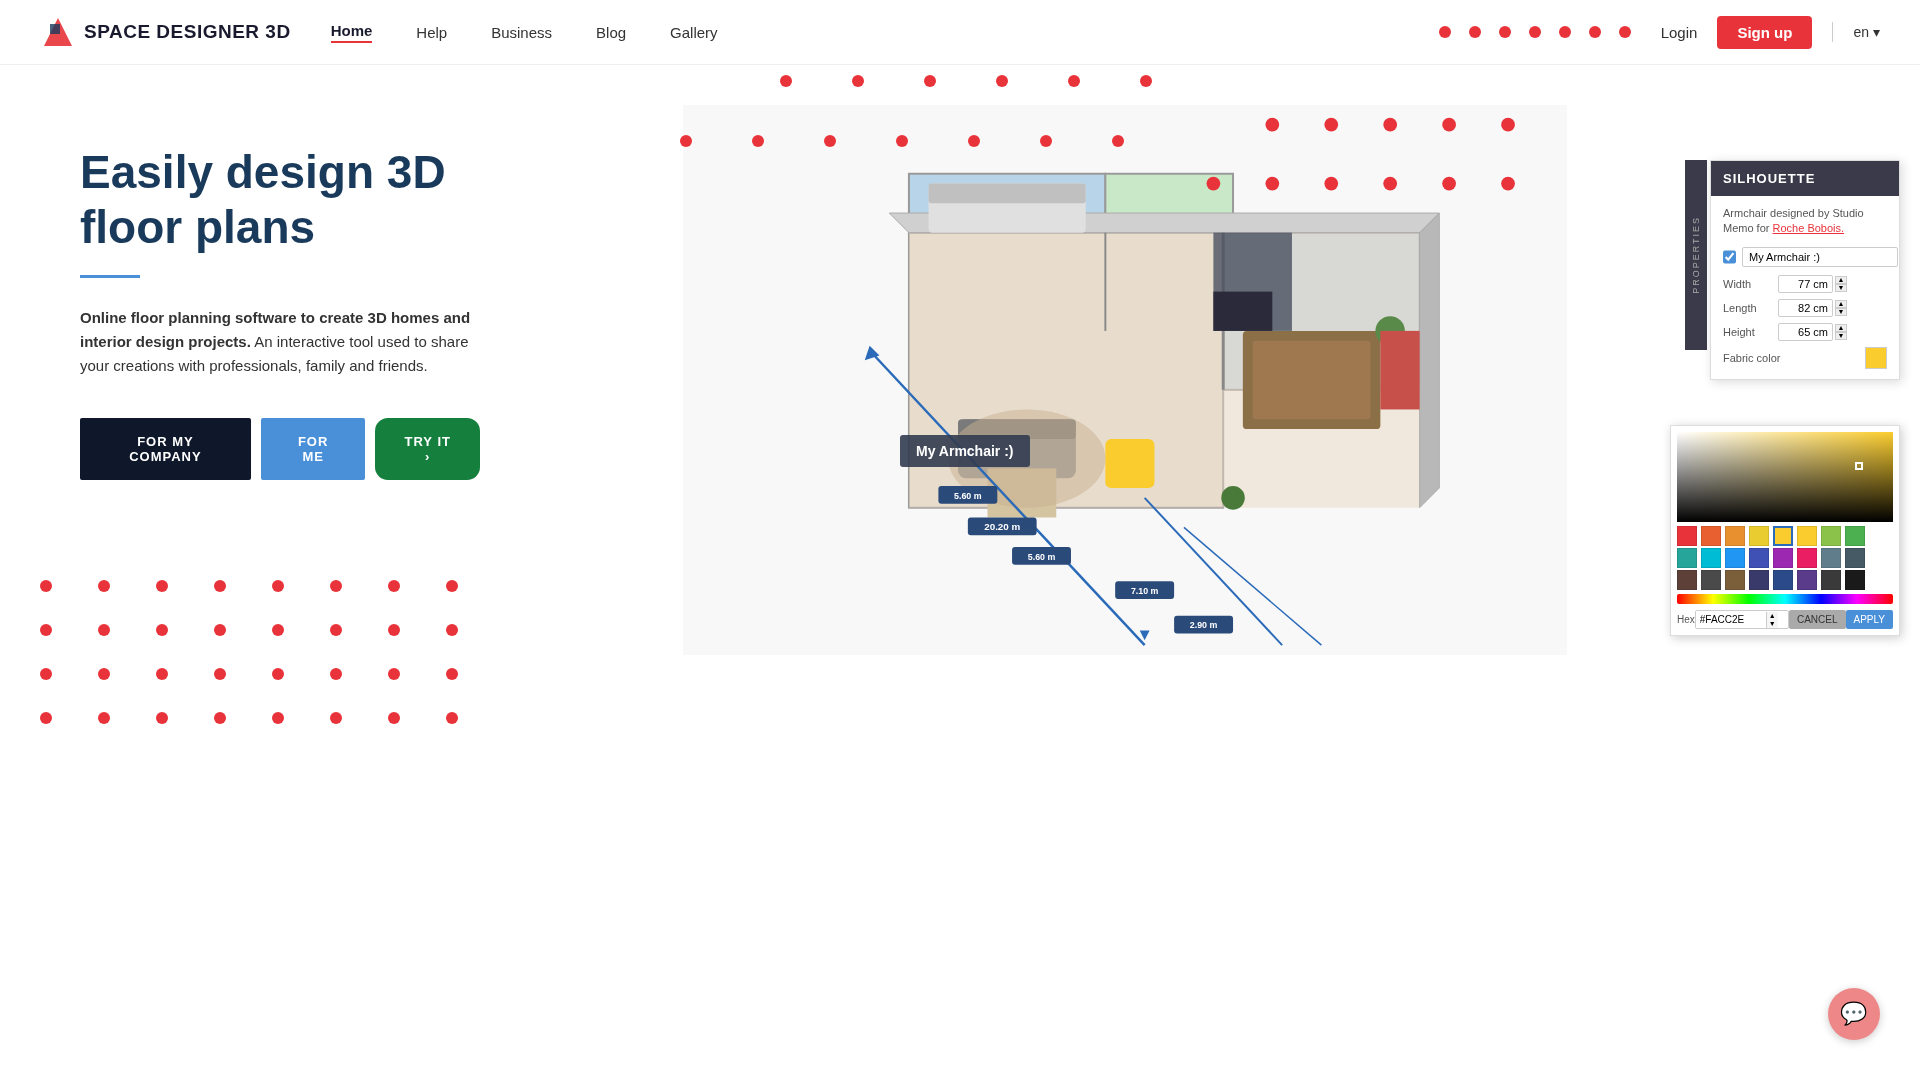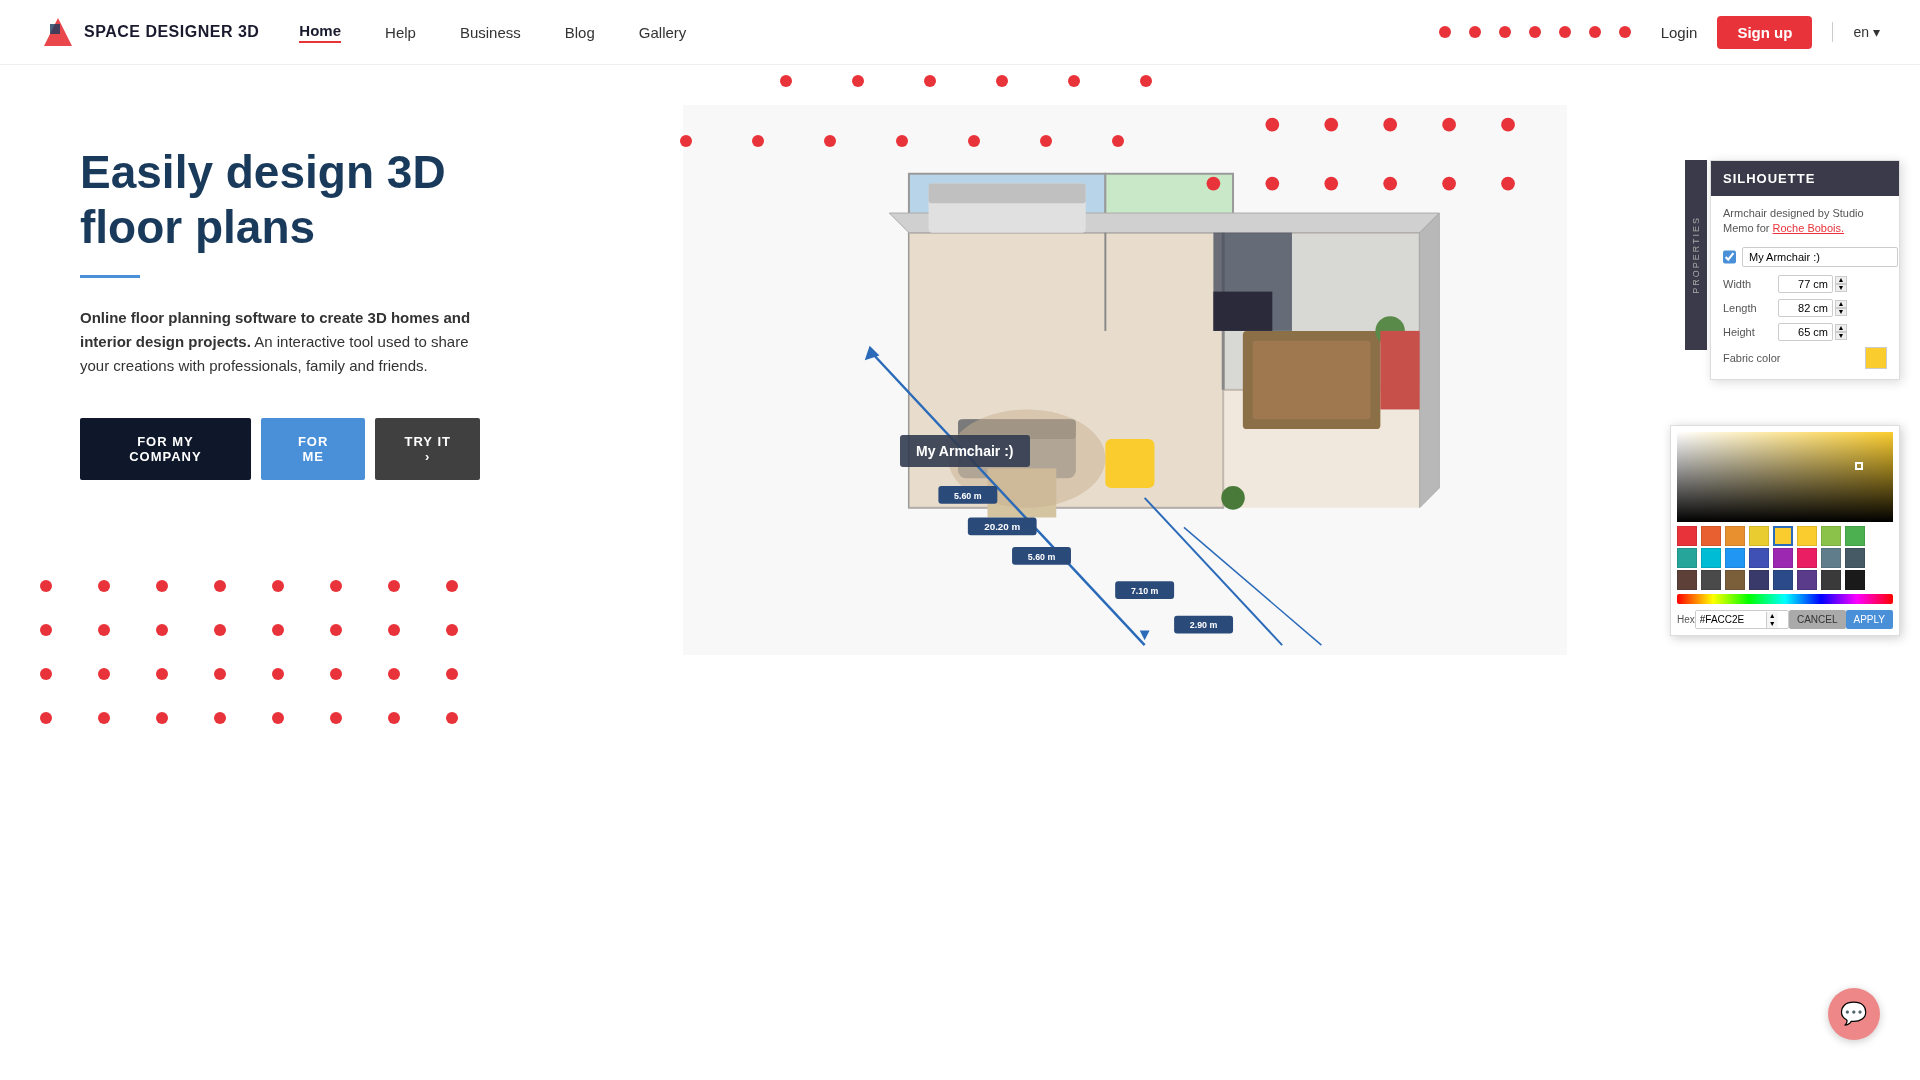--- a/index.html
+++ b/index.html
@@ -19,21 +19,21 @@
       display: flex;
       align-items: center;
       gap: 8px;
       margin-right: 40px;
     }
     .logo-icon {
       width: 36px;
       height: 36px;
     }
     .logo-text {
-      font-size: 16px;
+      font-size: 19px;
       font-weight: 700;
       color: #1a1a2e;
       letter-spacing: 0.5px;
     }
     nav {
       display: flex;
       align-items: center;
       gap: 44px;
     }
     .nav-link {
@@ -148,29 +148,29 @@
       color: #fff;
       border: none;
       padding: 16px 28px;
       font-size: 13px;
       font-weight: 700;
       letter-spacing: 1px;
       cursor: pointer;
       border-radius: 2px;
     }
     .btn-try {
-      background: #404040;
+      background: #15803d;
       color: #fff;
       border: none;
       padding: 16px 28px;
       font-size: 13px;
       font-weight: 700;
       letter-spacing: 1px;
       cursor: pointer;
-      border-radius: 2px;
+      border-radius: 13px;
     }
     .red-dot {
       width: 12px;
       height: 12px;
       background: #e8333a;
       border-radius: 50%;
     }
 
     
     .right-side {

